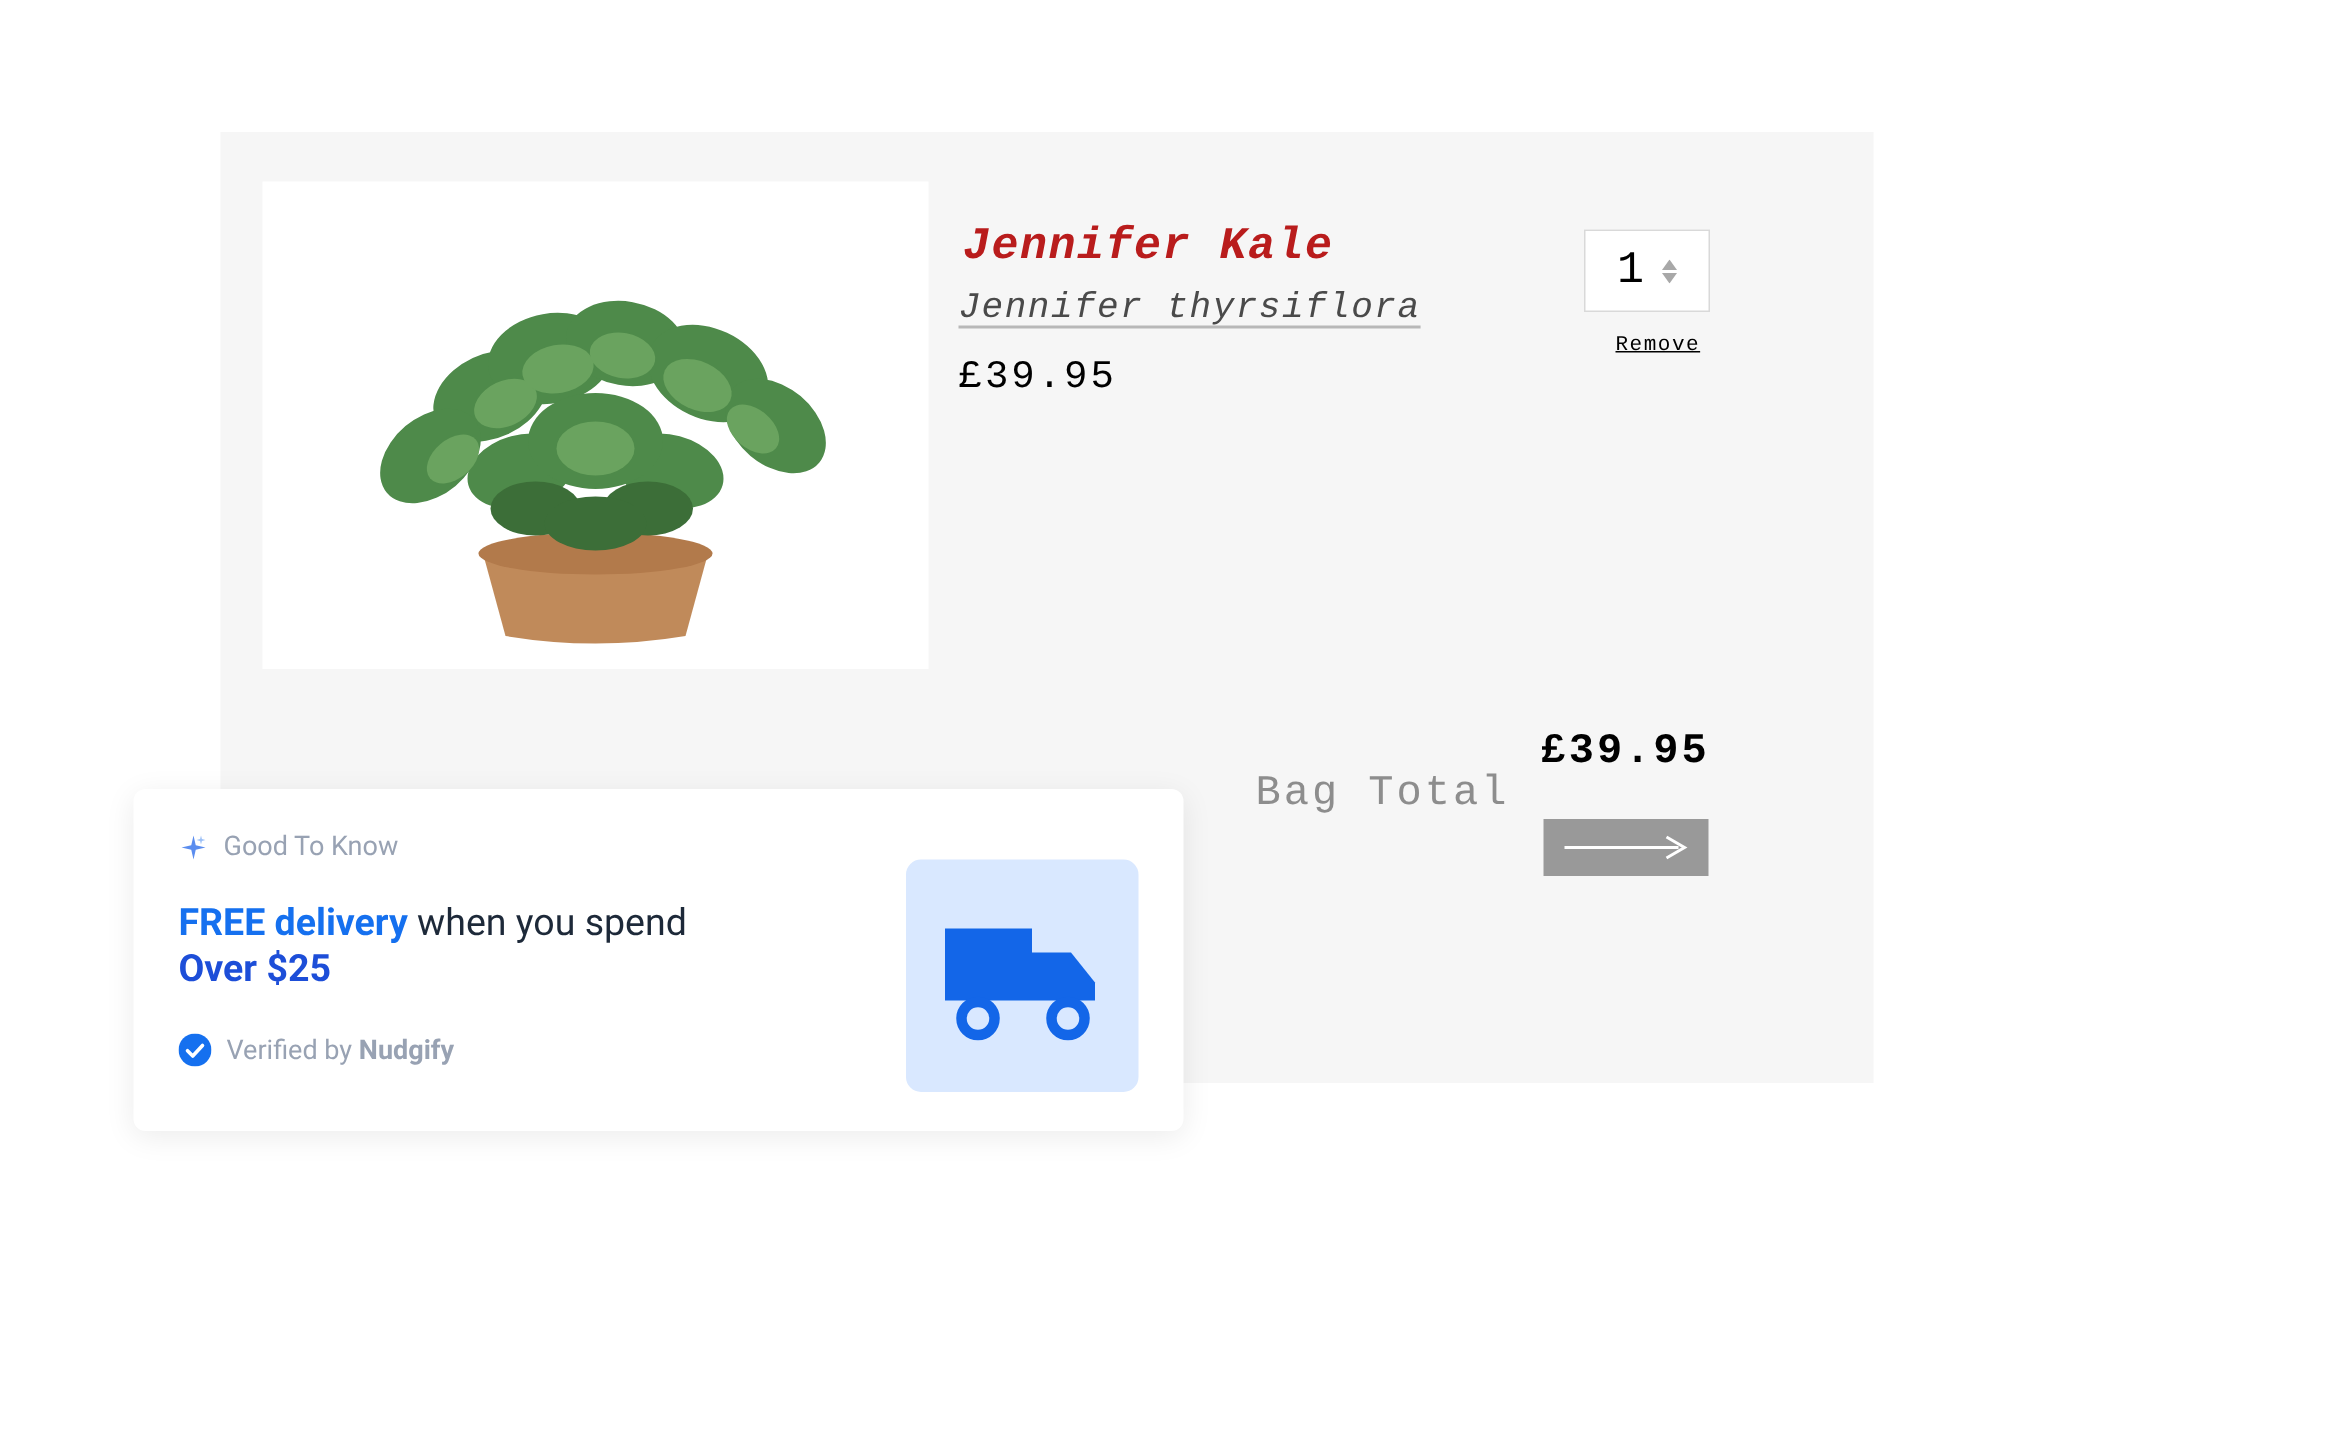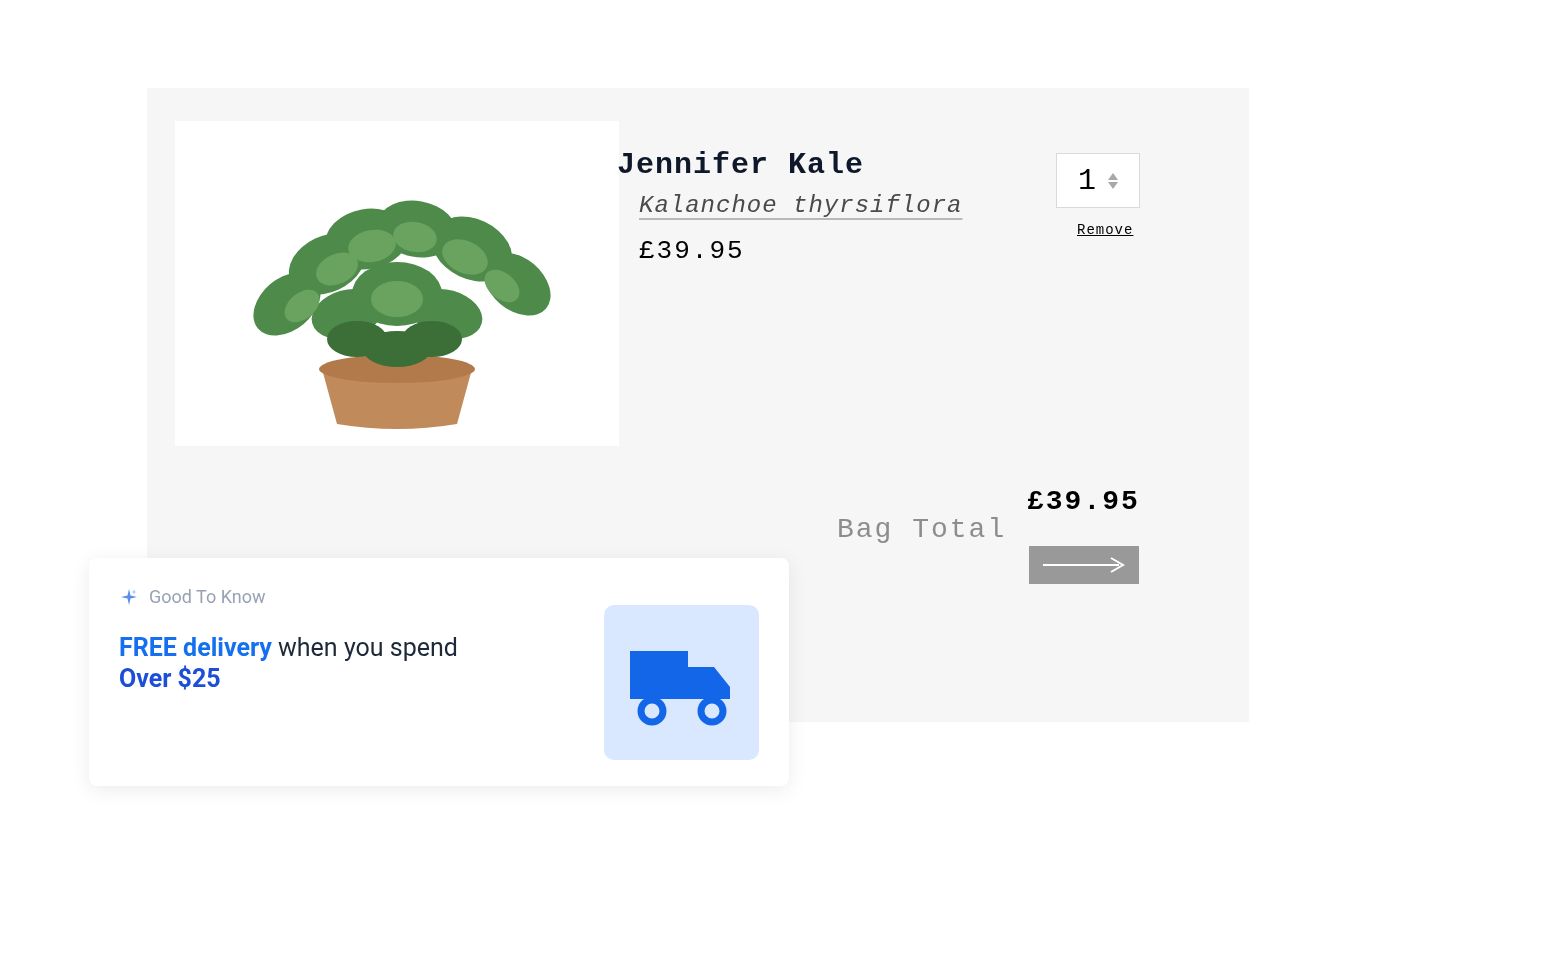--- a/index.html
+++ b/index.html
@@ -24,26 +24,27 @@
     top: 33px;
     width: 444px;
     height: 325px;
     background: #fff;
     display:flex;
     align-items:center;
     justify-content:center;
   }
   .product-title {
     position: absolute;
-    left: 470px;
+    left: 495px;
     top: 60px;
     font-size: 30px;
     font-weight: bold;
     letter-spacing: 1px;
-    color: #0f172a;
+    color: #b91c1c;
+    font-style: italic;
   }
   .product-subtitle {
     position: absolute;
     left: 492px;
     top: 104px;
     font-size: 24px;
     font-style: italic;
     color: #4a4a4a;
     text-decoration: underline;
     text-decoration-color: #b8b8b8;
@@ -126,21 +127,20 @@
     position: absolute;
     left: 89px;
     top: 526px;
     width: 700px;
     height: 228px;
     background: #fff;
     border-radius: 8px;
     box-shadow: 0 4px 20px rgba(0,0,0,0.08);
     font-family: -apple-system, BlinkMacSystemFont, "Segoe UI", Roboto, sans-serif;
     padding: 28px 30px;
-    margin-top: 32px;
   }
   .nudge-header {
     display:flex;
     align-items:center;
     gap:10px;
     color:#98a2b3;
     font-size:18px;
   }
   .nudge-body {
     margin-top: 26px;
@@ -205,21 +205,21 @@
       </g>
       <g fill="#3c6e38">
         <ellipse cx="170" cy="205" rx="30" ry="18"></ellipse>
         <ellipse cx="245" cy="205" rx="30" ry="18"></ellipse>
         <ellipse cx="210" cy="215" rx="34" ry="18"></ellipse>
       </g>
     </svg>
   </div>
 
   <div class="product-title">Jennifer Kale</div>
-  <div class="product-subtitle">Kalanchoe thyrsiflora</div>
+  <div class="product-subtitle">Jennifer thyrsiflora</div>
   <div class="product-price">£39.95</div>
 
   <div class="qty-box">
     <span class="qty-value">1</span>
     <span class="qty-arrows">
       <svg width="10" height="7" viewBox="0 0 10 7">
           <path d="M0 7 L5 0 L10 7 Z" fill="#a8a8a8"></path>
         </svg>
       <svg width="10" height="7" viewBox="0 0 10 7">
           <path d="M0 0 L5 7 L10 0 Z" fill="#a8a8a8"></path>
@@ -250,20 +250,29 @@
     <span>Good To Know</span>
   </div>
 
   <div class="nudge-body">
     <div>
       <div class="nudge-msg-line1">
         <span class="free">FREE delivery</span><span> when you spend</span>
       </div>
       <div class="nudge-msg-line2">Over $25</div>
 
+      <div class="nudge-verify">
+        <svg width="22" height="22" viewBox="0 0 22 22">
+          <circle cx="11" cy="11" r="11" fill="#1570ef"></circle>
+          <path d="M6 11.5 L9.5 15 L16 8" stroke="#fff" stroke-width="2.4" fill="none" stroke-linecap="round" stroke-linejoin="round"></path>
+        </svg>
+        <span>
+          <span>Verified by </span><span class="brand">Nudgify</span>
+        </span>
+      </div>
     </div>
 
     <div class="truck-tile">
       <svg width="120" height="100" viewBox="0 0 120 100">
         <rect x="8" y="18" width="58" height="48" fill="#1366e8"></rect>
         <path d="M66 34 L92 34 L108 54 L108 66 L66 66 Z" fill="#1366e8"></path>
         <circle cx="30" cy="78" r="11" fill="none" stroke="#1366e8" stroke-width="7"></circle>
         <circle cx="90" cy="78" r="11" fill="none" stroke="#1366e8" stroke-width="7"></circle>
       </svg>
     </div>

